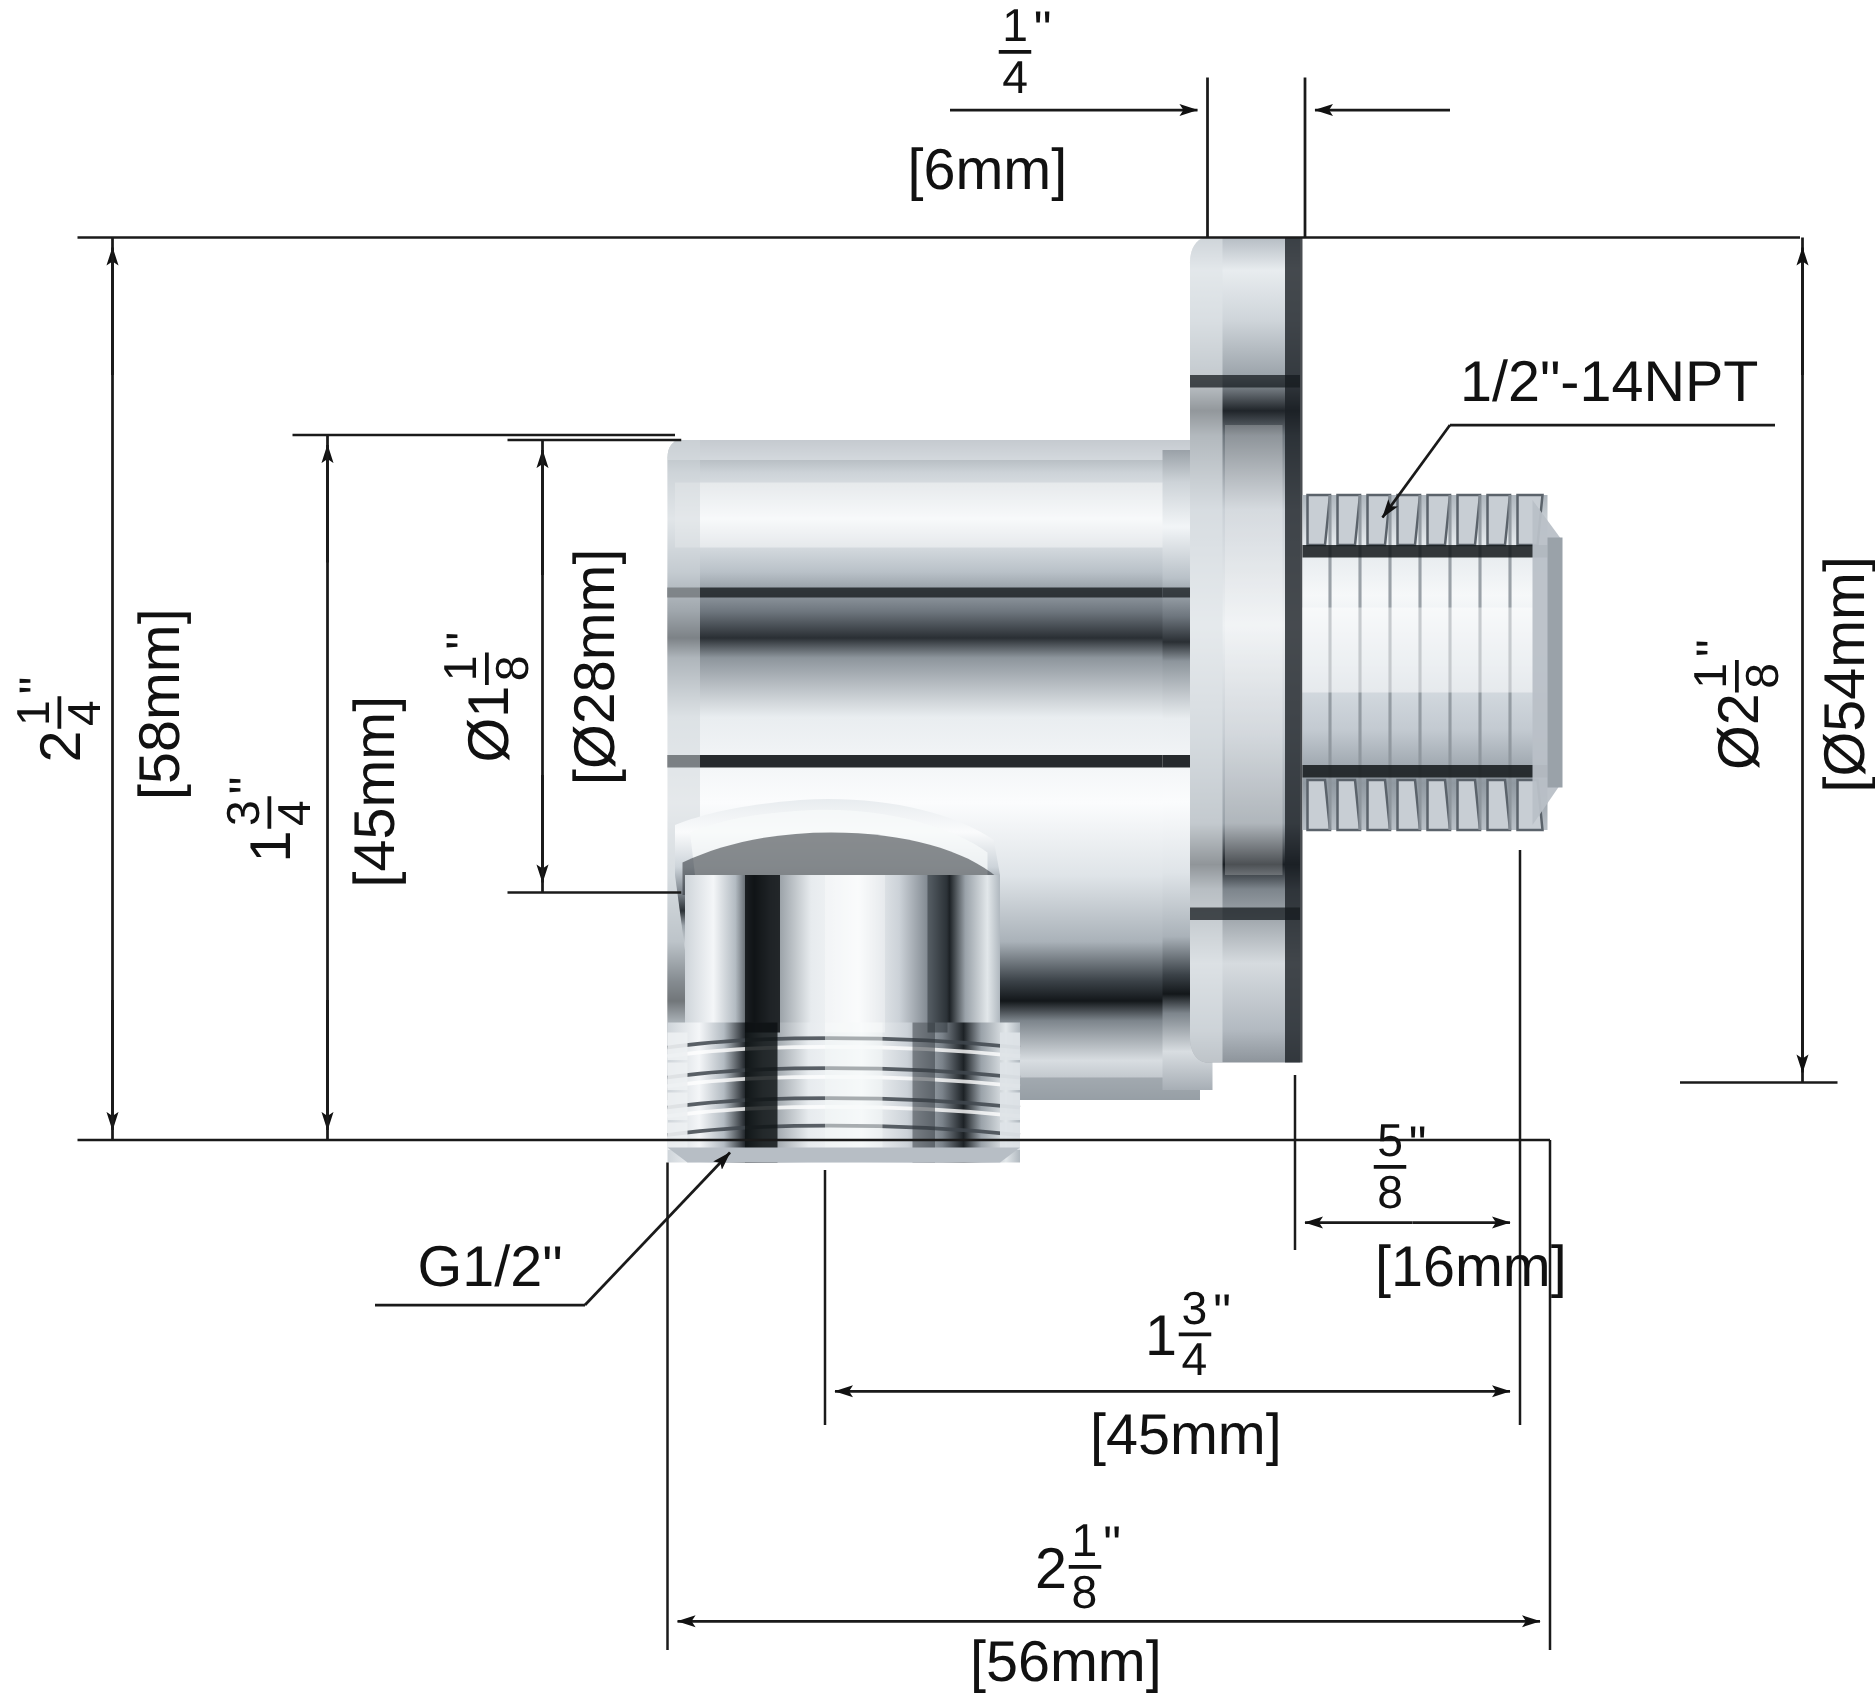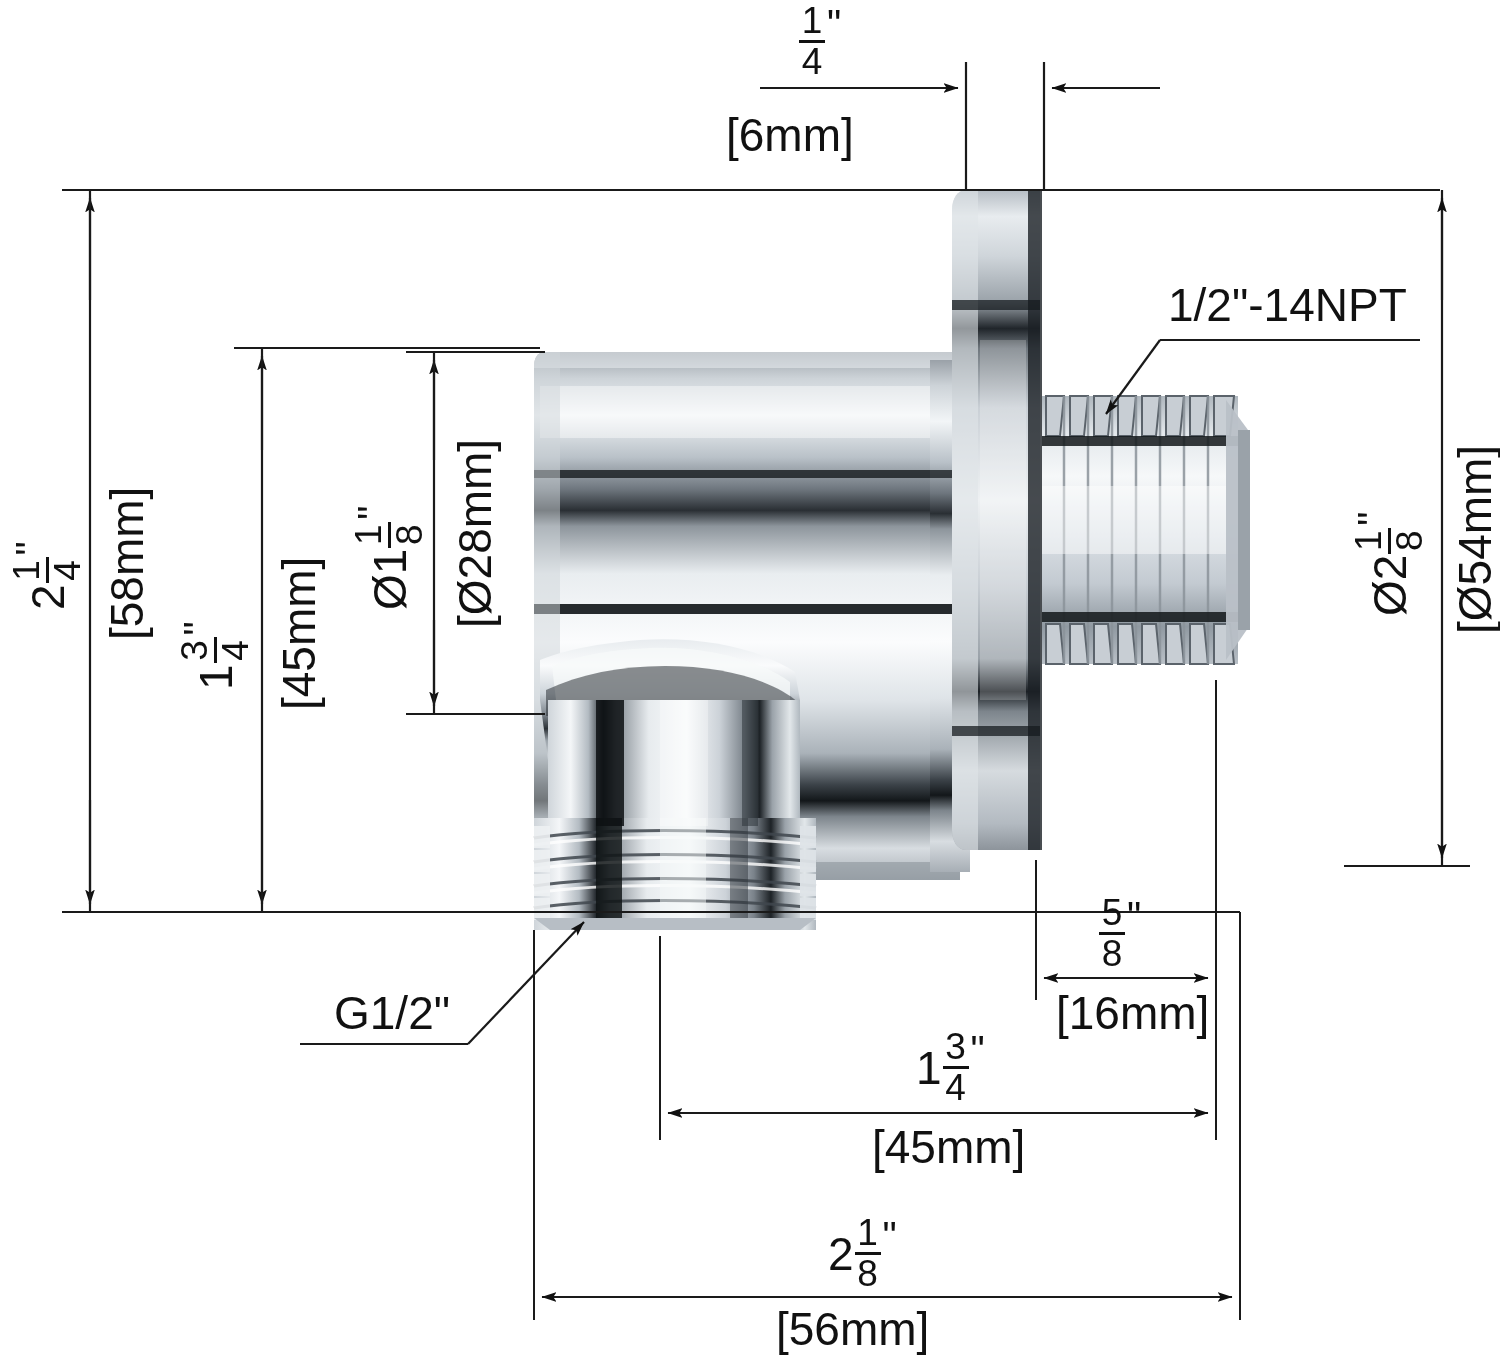--- a/index.html
+++ b/index.html
@@ -389,21 +389,21 @@
 <div class="lbl" style="left:1098px;top:896px;">
   <span class="fr">
     <span class="stack">
       <span class="num">5</span>
       <span class="bar"></span>
       <span class="den">8</span>
     </span>
     <span class="inch">"</span>
   </span>
 </div>
-<div class="lbl" style="left:1056px;top:990px;">
+<div class="lbl" style="left:1100px;top:990px;">
   <span class="mm">[16mm]</span>
 </div>
 
 <div class="lbl" style="left:916px;top:1030px;">
   <span class="fr">
     <span class="whole">1</span>
     <span class="stack">
       <span class="num">3</span>
       <span class="bar"></span>
       <span class="den">4</span>

